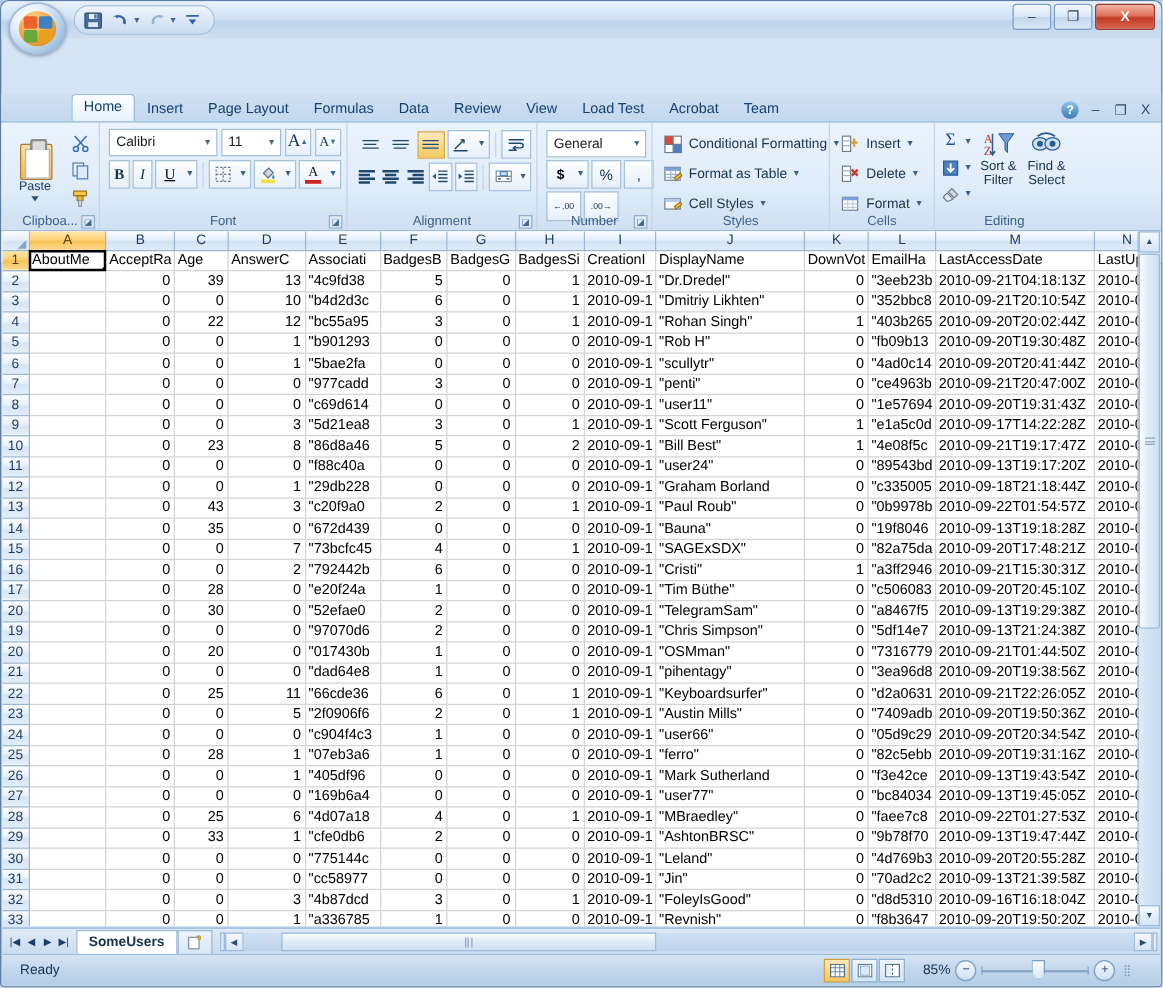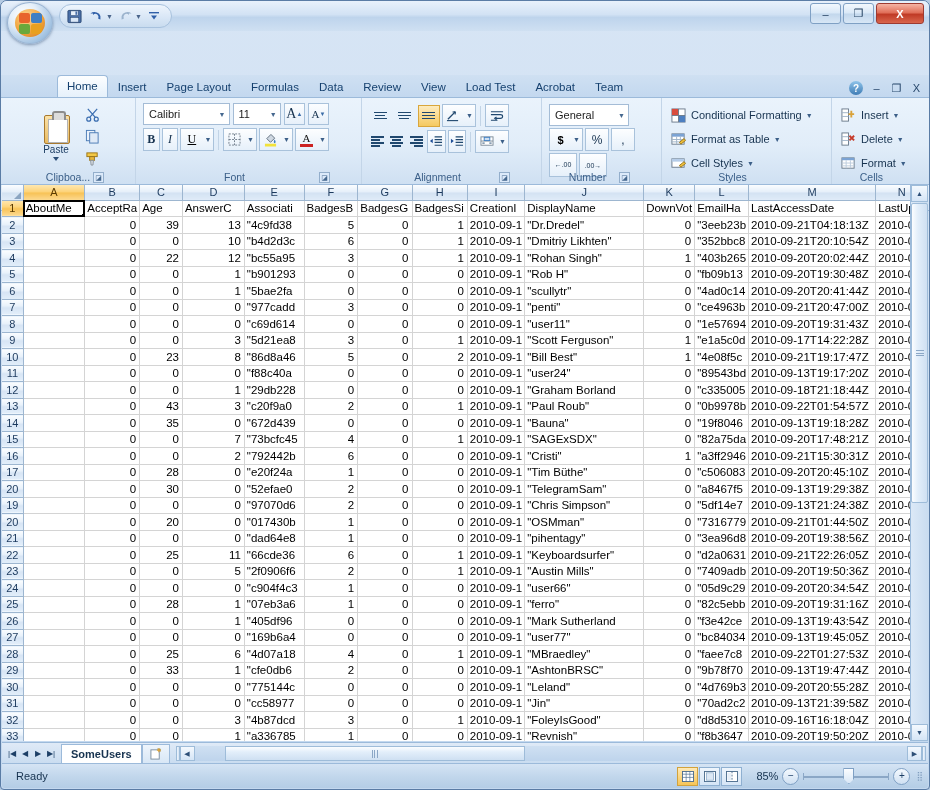--- a/index.html
+++ b/index.html
@@ -85,21 +85,21 @@
      display:flex;align-items:center;justify-content:center;font-weight:bold;}
   .mini-btn{font-size:11px;color:#28486c;width:13px;text-align:center;}
 
   
   .ribbon{
     height:86px;position:relative;display:flex;
     background:linear-gradient(180deg,#eaf3fc 0%,#e1edf9 55%,#cfe0f2 100%);
     border-top:1px solid #9cbada;
     border-bottom:1px solid #9cbada;
   }
-  .group{position:relative;height:86px;padding:3px 4px 0 4px;box-sizing:border-box;margin-left:28px;}
+  .group{position:relative;height:86px;padding:3px 4px 0 4px;box-sizing:border-box;}
   .group + .group{border-left:1px solid #c3d5e8;}
   .group-label{
     position:absolute;bottom:1px;left:0;right:0;text-align:center;
     font-size:10.5px;color:#3b5f88;
   }
   .group-dialog{
     position:absolute;bottom:1px;right:3px;width:9px;height:9px;
     border:1px solid #93aecb;background:#dceafa;font-size:7px;color:#46688f;
     display:flex;align-items:center;justify-content:center;
   }
@@ -276,21 +276,21 @@
       font-size:7px;color:#2d4f77;}
 
   
   .statusbar{
     position:absolute;left:1px;right:1px;bottom:1px;height:24px;
     background:linear-gradient(180deg,#d5e4f4 0%,#c2d7ec 50%,#b4cde6 100%);
     border-top:1px solid #9cbada;display:flex;align-items:center;
     border-radius:0 0 3px 3px;
   }
   .ready{padding-left:14px;font-size:11px;color:#16324f;}
-  .st-right{margin-left:auto;display:flex;align-items:center;gap:4px;padding-right:6px;}
+  .st-right{margin-left:auto;display:flex;align-items:center;gap:4px;padding-right:24px;}
   .viewbtns{display:flex;gap:1px;}
   .vb{width:19px;height:17px;border:1px solid #8fb0d1;display:flex;align-items:center;justify-content:center;
       background:linear-gradient(180deg,#eef5fc,#d5e5f6);font-size:10px;color:#24456a;}
   .vb.sel{background:linear-gradient(180deg,#ffe9b5,#f6c558);border-color:#d2a23c;}
   .zoomlbl{font-size:11px;color:#16324f;width:32px;text-align:right;}
   .zcirc{width:15px;height:15px;border-radius:50%;border:1px solid #7fa0c4;
      background:linear-gradient(180deg,#f4f9fe,#cfe0f2);display:flex;align-items:center;justify-content:center;
      font-size:10px;color:#1d3f66;line-height:1;}
   .ztrack{width:86px;height:15px;position:relative;display:flex;align-items:center;}
   .ztrack::before{content:"";position:absolute;left:0;right:0;top:7px;height:2px;background:#8ba7c6;}

